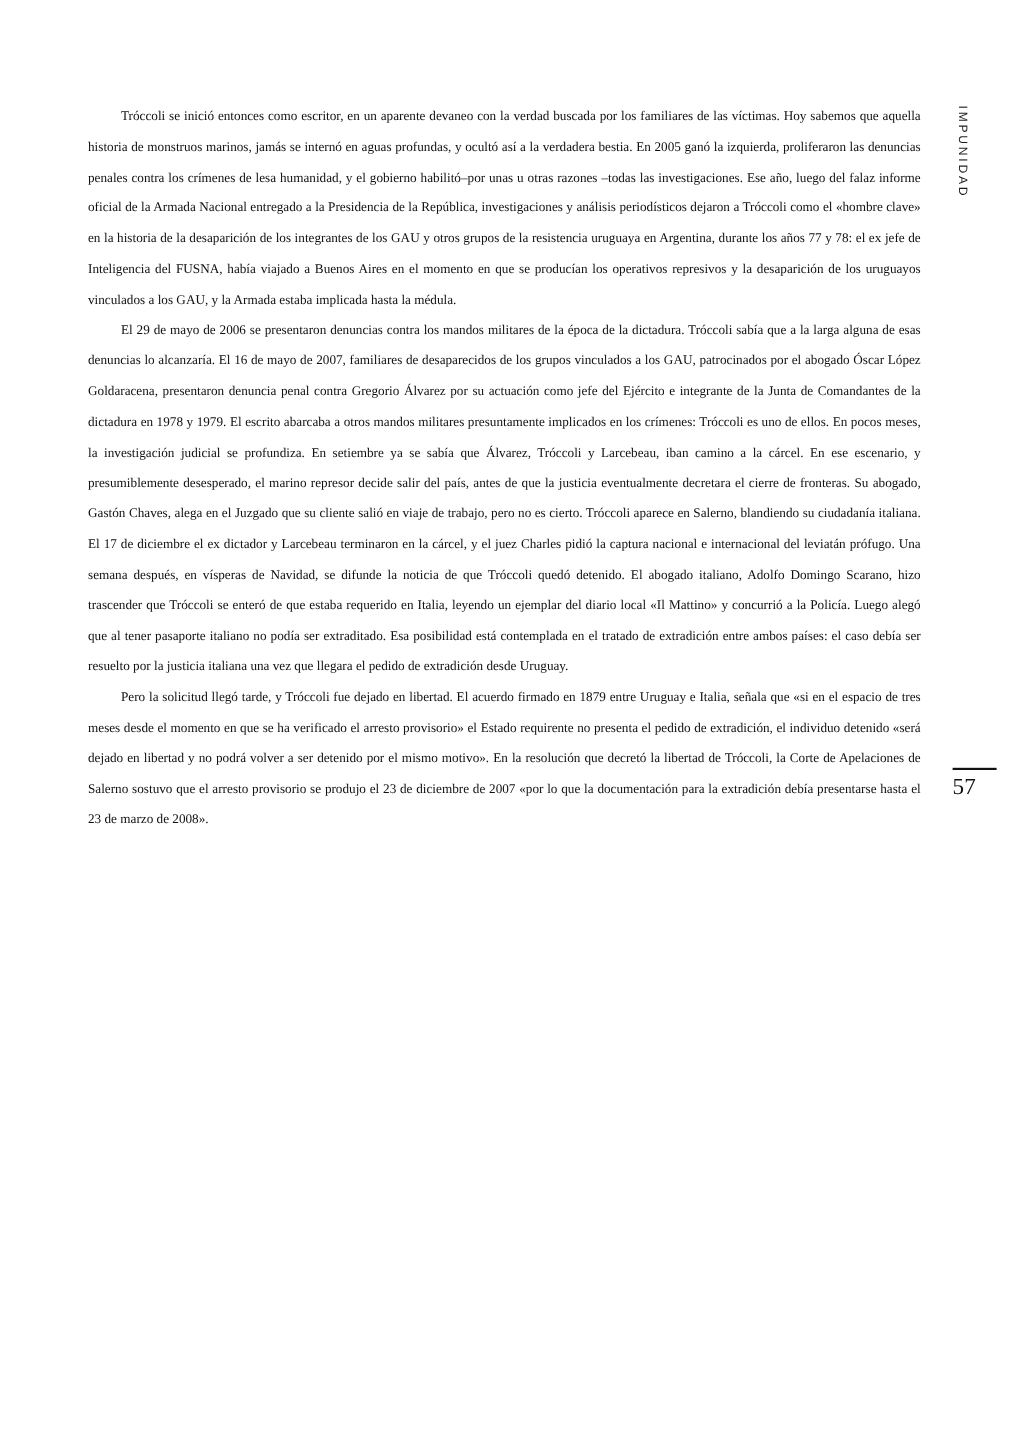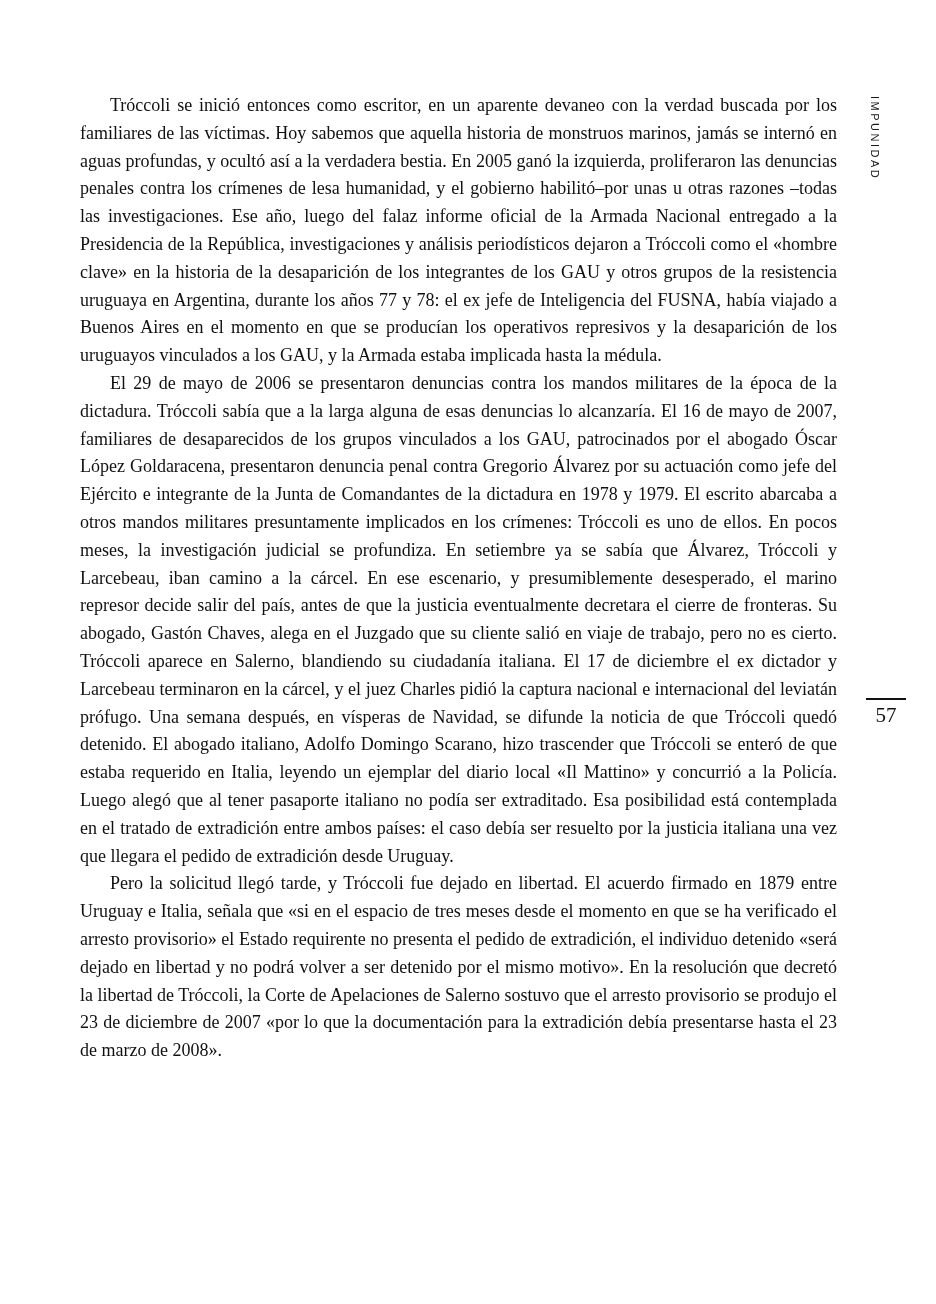--- a/index.html
+++ b/index.html
@@ -14,21 +14,21 @@
     background: #ffffff;
     overflow: hidden;
     font-family: "Liberation Serif", serif;
     color: #111111;
   }
   .text-block {
     position: absolute;
     left: 80px;
     top: 92px;
     width: 757px;
-    font-size: 18px;
+    font-size: 12px;
     line-height: 27.8px;
     text-align: justify;
     text-justify: inter-word;
     color: #101010;
   }
   .text-block p {
     margin: 0;
     padding: 0;
     text-indent: 30px;
   }
@@ -42,21 +42,21 @@
     font-size: 11px;
     letter-spacing: 2.5px;
     color: #1a1a1a;
     white-space: nowrap;
   }
   .page-number-block {
     position: absolute;
     left: 866px;
     top: 698px;
     width: 40px;
-    text-align: center;
+    text-align: left;
   }
   .page-number-rule {
     width: 40px;
     border-top: 2px solid #111111;
     height: 0;
   }
   .page-number {
     margin-top: 5px;
     font-family: "Liberation Serif", serif;
     font-size: 21px;

